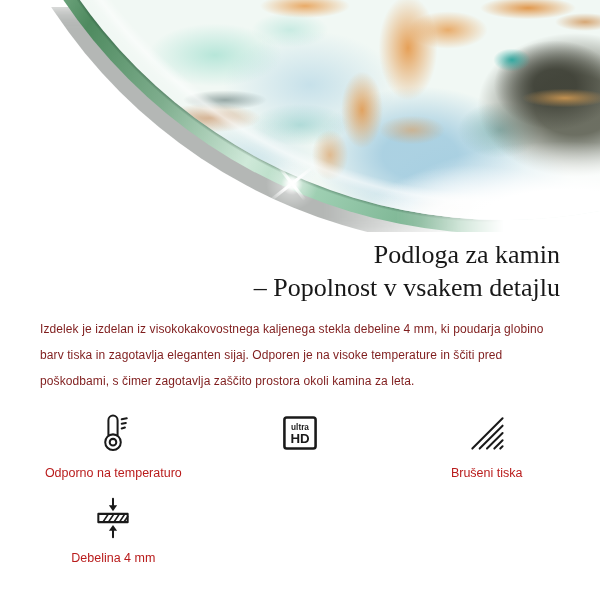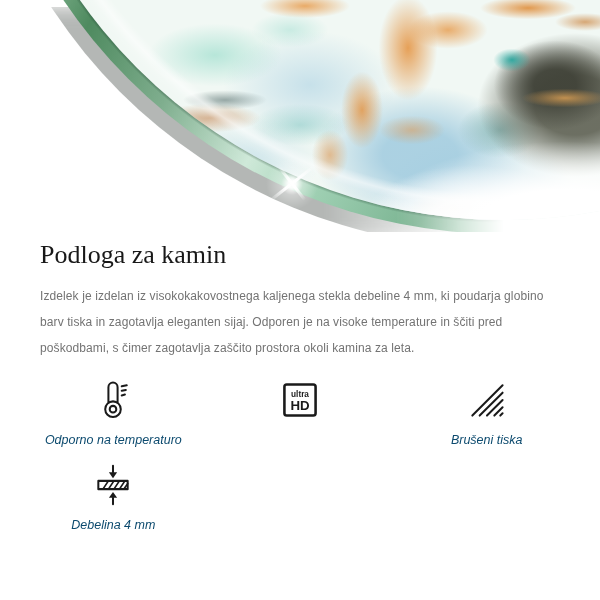--- a/index.html
+++ b/index.html
@@ -71,53 +71,54 @@
   .sparkle::before, .sparkle::after { content:""; position:absolute; left:2px; top:28px; width:56px; height:3px;
     background:linear-gradient(90deg, rgba(255,255,255,0), rgba(255,255,255,0.95) 35% 65%, rgba(255,255,255,0)); }
   .sparkle::before { transform:rotate(-38deg); }
   .sparkle::after  { transform:rotate(52deg); width:42px; left:9px; }
 
   
   .content { padding:0 40px; }
   h1 {
     font-family:"Liberation Serif", serif;
     font-weight:400; font-size:26px; line-height:33px;
-    color:#181818; margin:6px 0 12px 0;
+    color:#181818; margin:6px 0 12px 0;text-align:right;
   }
   h1 span { display:block; }
   .description {
-    font-size:12px; line-height:26px; color:#737373;
+    font-size:12px; line-height:26px; color:#7f1d1d;
     margin:0; max-width:522px; letter-spacing:0.1px;
   }
 
   
   .features {
     width:560px; margin:16px auto 0;
     display:grid; grid-template-columns:repeat(3,1fr);
     row-gap:14px;
   }
   .feature { display:flex; flex-direction:column; align-items:center; text-align:center; }
   .feature .icon-wrap { height:46px; display:flex; align-items:center; justify-content:center; margin-bottom:10px; }
-  .feature .label { font-size:12.5px; color:#0c4a6e; line-height:15px;font-style:italic; }
+  .feature .label { font-size:12.5px; color:#b91c1c; line-height:15px; }
   .feature svg { stroke:#1a1a1a; fill:none; stroke-width:2.2; stroke-linecap:round; stroke-linejoin:round; }
   .feature svg text { stroke:none; fill:#1a1a1a; font-family:"Liberation Sans", sans-serif; }
 </style>
 </head>
 <body>
 
 <div class="hero">
   <div class="glass-shadow"></div>
   <div class="glass-rim"></div>
   <div class="glass-art"></div>
   <div class="sparkle"></div>
 </div>
 
 <div class="content">
   <h1>
     <span>Podloga za kamin</span>
+    <span>– Popolnost v vsakem detajlu</span>
   </h1>
   <p class="description">Izdelek je izdelan iz visokokakovostnega kaljenega stekla debeline 4 mm, ki poudarja globino barv tiska in zagotavlja eleganten sijaj. Odporen je na visoke temperature in ščiti pred poškodbami, s čimer zagotavlja zaščito prostora okoli kamina za leta.</p>
 </div>
 
 <div class="features">
 
   <div class="feature">
     <div class="icon-wrap">
       <svg width="44" height="44" viewBox="0 0 48 48">
         <rect x="19" y="5" width="10" height="26" rx="5" fill="#fff"></rect>

